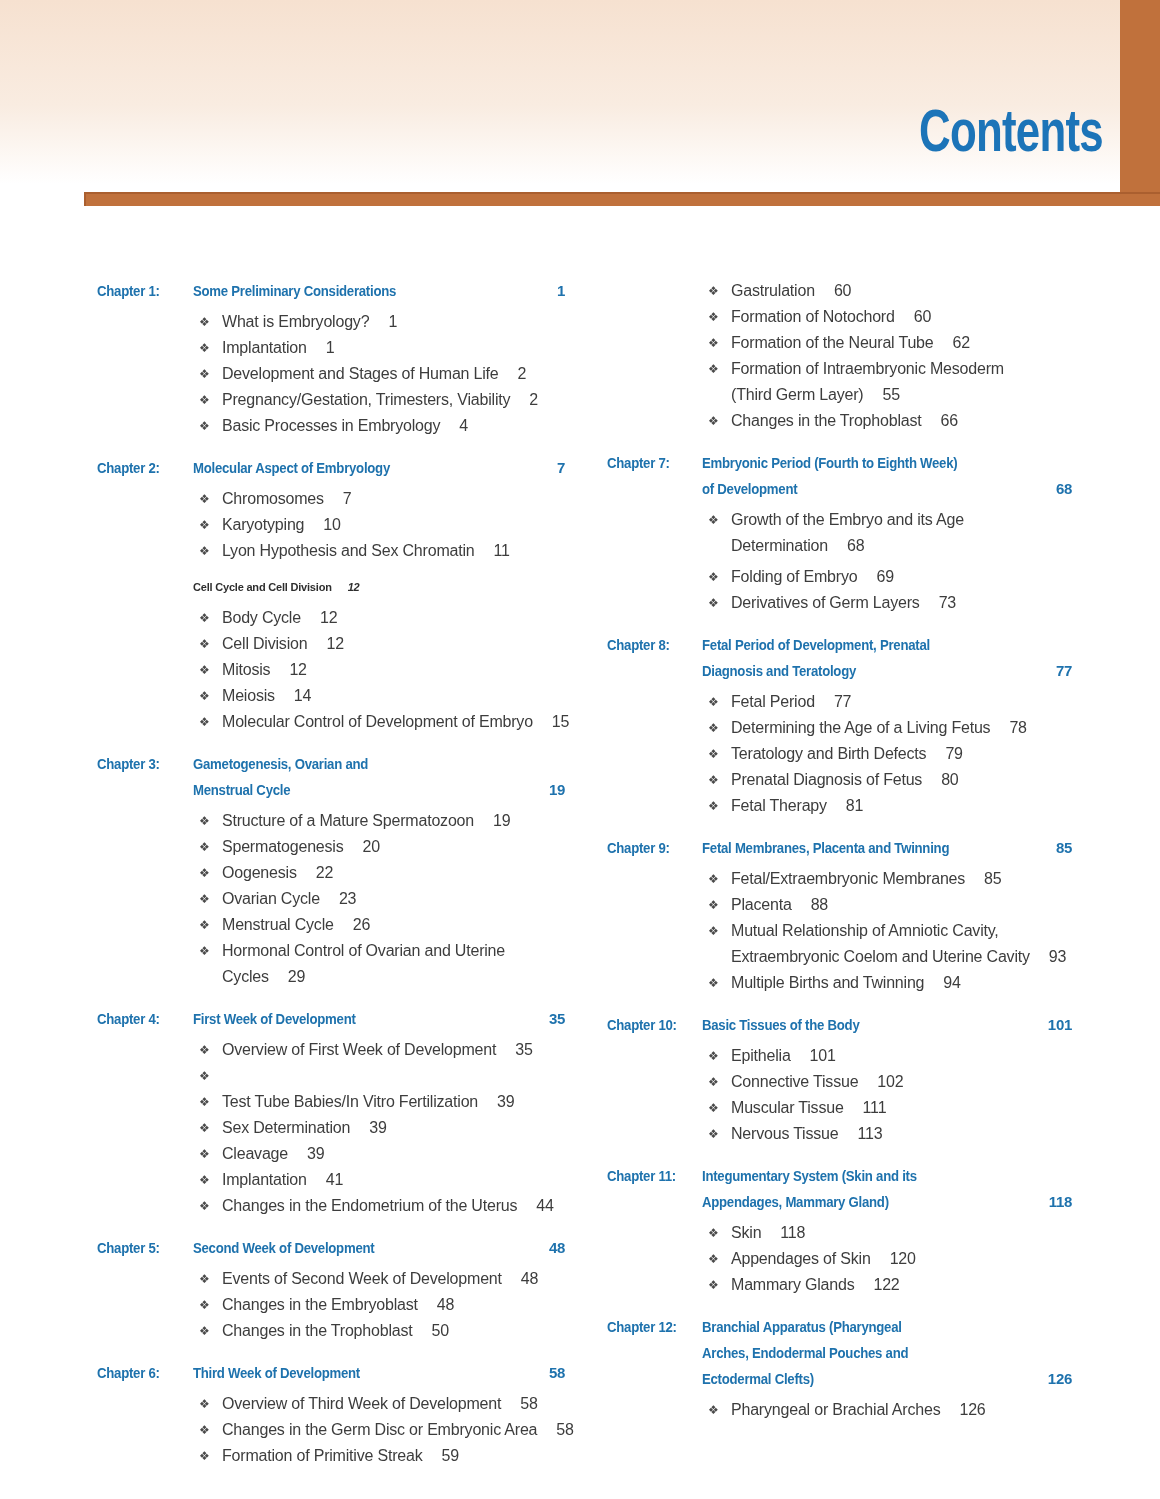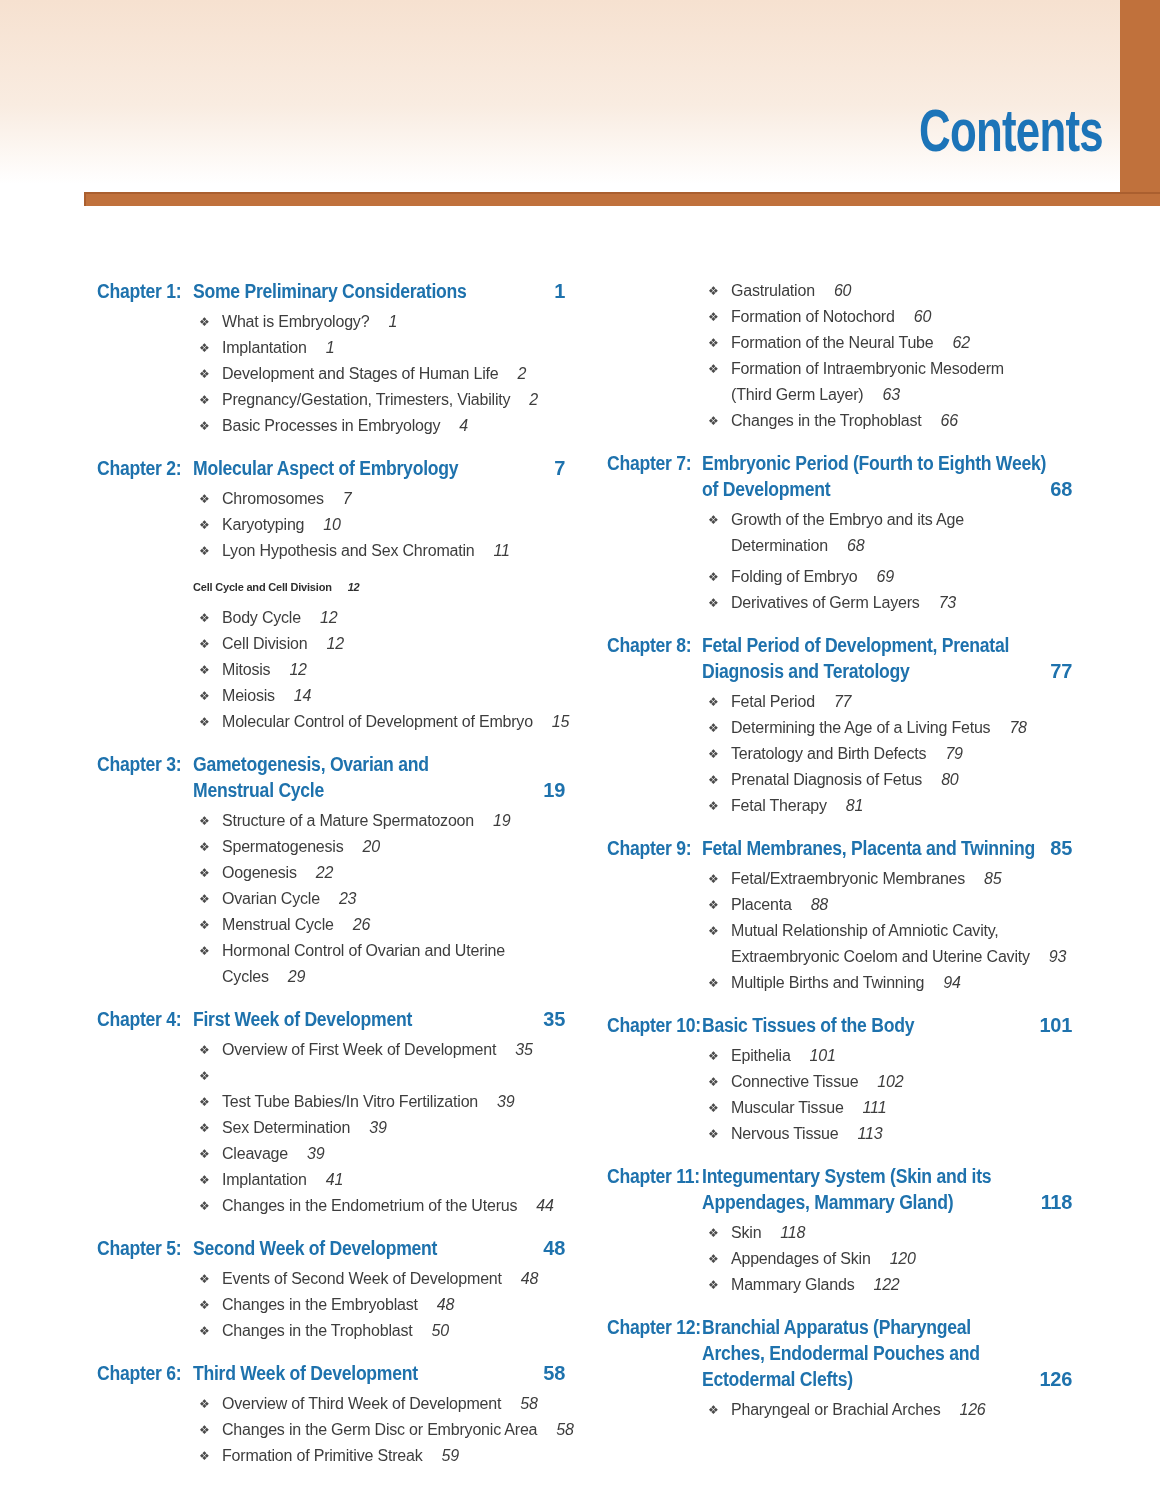--- a/index.html
+++ b/index.html
@@ -46,21 +46,21 @@
   .col-left{width:468px;flex:none;}
   .col-right{width:465px;flex:none;margin-left:42px;}
   .block{margin-top:16px;}
   .block-items{margin-top:5px;}
   .block-subheading{margin-top:10px;}
   .col .block:first-child{margin-top:0;}
   
   .chapter-row{
     position:relative;display:flex;align-items:flex-start;
     color:var(--accent_blue);font-weight:bold;
-    font-size:20px;line-height:26px;letter-spacing:-0.3px;
+    font-size:15px;line-height:26px;letter-spacing:-0.3px;
   }
   .ch-label{flex:none;width:96px;transform:scaleX(.88);transform-origin:0 50%;white-space:pre;}
   .col-right .ch-label{width:95px;}
   .ch-title{flex:1 1 auto;white-space:pre;transform:scaleX(.88);transform-origin:0 0;}
   .ch-page{position:absolute;right:0;bottom:0;line-height:26px;}
   
   .sub-row{
     padding-left:96px;color:var(--sub_dark);font-weight:bold;
     font-size:11px;line-height:26px;letter-spacing:-0.2px;
   }
@@ -68,21 +68,21 @@
   .sub-page{font-style:italic;margin-left:16px;}
   
   .item-row{
     display:flex;align-items:flex-start;padding-left:102px;
     font-size:16px;line-height:26px;color:var(--text_dark);letter-spacing:-0.2px;
   }
   .col-right .item-row{padding-left:101px;}
   .bullet{flex:none;width:23px;font-size:12px;line-height:26px;color:#4a4a4a;}
   .item-body{flex:1 1 auto;}
   .item-text{white-space:pre;}
-  .item-page{font-style:italic;margin-left:19px;white-space:nowrap;}
+  .item-page{margin-left:19px;white-space:nowrap;}
 </style>
 </head>
 <body>
 
 <div class="page">
   <div class="header-band"></div>
   <div class="side-bar"></div>
   <div class="divider-bar"></div>
   <div class="contents-title">Contents</div>
 
@@ -275,21 +275,21 @@
     <span class="bullet">❖</span>
     <span class="item-body"><span class="item-text">Formation of Notochord</span><span class="item-page">60</span></span>
   </div>
           <div class="item-row">
     <span class="bullet">❖</span>
     <span class="item-body"><span class="item-text">Formation of the Neural Tube</span><span class="item-page">62</span></span>
   </div>
           <div class="item-row">
     <span class="bullet">❖</span>
     <span class="item-body"><span class="item-text">Formation of Intraembryonic Mesoderm
-(Third Germ Layer)</span><span class="item-page">63</span></span>
+(Third Germ Layer)</span><span class="item-page">55</span></span>
   </div>
           <div class="item-row">
     <span class="bullet">❖</span>
     <span class="item-body"><span class="item-text">Changes in the Trophoblast</span><span class="item-page">66</span></span>
   </div>
         </div>
         <div class="block chapter-row">
     <span class="ch-label">Chapter 7:</span>
     <span class="ch-title">Embryonic Period (Fourth to Eighth Week)
 of Development</span>

